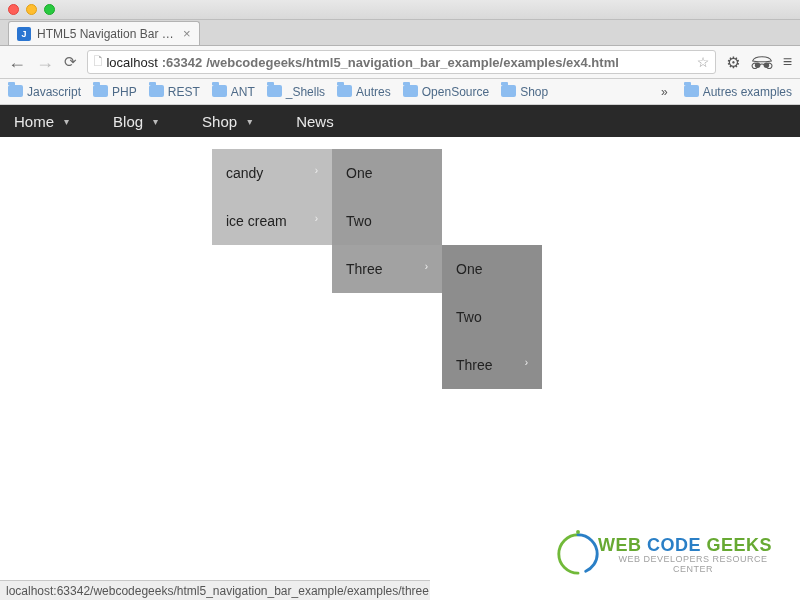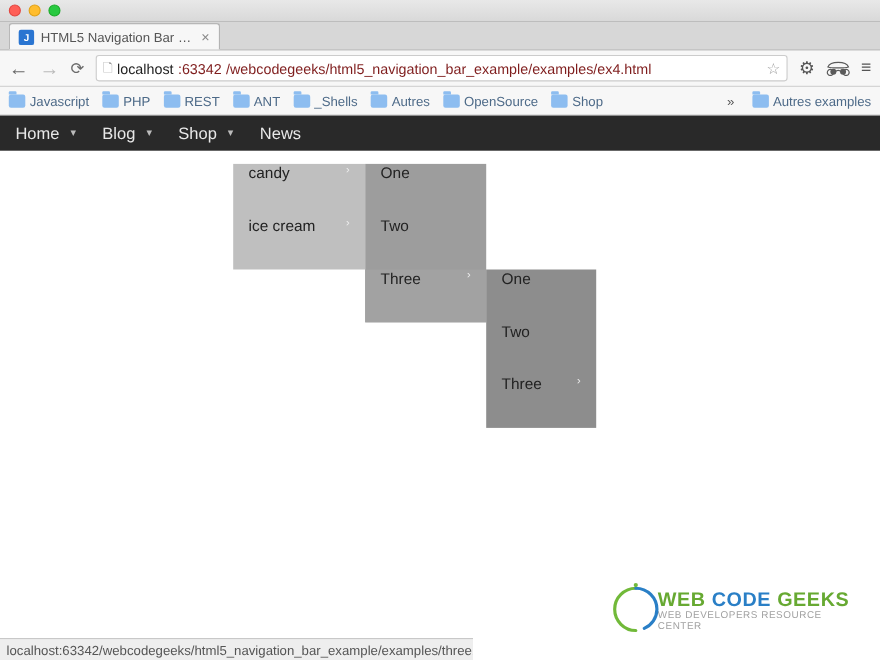--- a/index.html
+++ b/index.html
@@ -18,49 +18,49 @@
   .tab .favicon{width:14px;height:14px;display:inline-flex;align-items:center;justify-content:center;font-size:9px;font-weight:bold;color:#fff;background:#2a75d1;border-radius:2px;}
   .tab .tabtitle{white-space:nowrap;overflow:hidden;text-overflow:ellipsis;max-width:140px;}
   .tab .tabclose{font-size:13px;color:#888;}
   .toolbar{height:33px;background:#f7f7f7;border-bottom:1px solid #ccc;display:flex;align-items:center;padding:0 8px;gap:10px;}
   .navbtn{color:#6b6b6b;font-size:18px;line-height:1;}
   .navbtn.disabled{color:#bbb;}
   .reload{color:#6b6b6b;font-size:15px;}
   .omnibox{flex:1;height:24px;background:#fff;border:1px solid #ccc;border-radius:3px;display:flex;align-items:center;padding:0 6px;font-size:13px;color:#333;gap:4px;}
   .omnibox .pageicon{font-size:11px;color:#999;}
   .omnibox .host{color:#222;text-align:right;}
-  .omnibox .path{color:#7f1d1d;}
+  .omnibox .path{color:#737373;font-weight:bold;}
   .star{margin-left:auto;color:#999;font-size:14px;}
   .toolicon{color:#555;font-size:16px;}
   .incog svg{width:22px;height:14px;display:block;fill:#5a5a5a;}
   .bookbar{height:26px;background:#f7f7f7;border-bottom:1px solid #d0d0d0;display:flex;align-items:center;padding:0 8px;gap:12px;font-size:12px;color:#4d6a88;}
-  .bk{display:flex;align-items:center;gap:4px;}
+  .bk{display:flex;gap:4px;}
   .bk .folder{width:15px;height:12px;background:#8dbdf0;border-radius:2px;position:relative;}
   .bk .folder:before{content:"";position:absolute;top:-3px;left:0;width:7px;height:3px;background:#8dbdf0;border-radius:1px 1px 0 0;}
   .bookbar .overflow{margin-left:auto;color:#555;}
 
   
   .viewport{position:relative;width:800px;height:calc(600px - 20px - 26px - 33px - 26px - 20px);background:#fff;}
-  nav.main{background:#292929;height:32px;display:flex;align-items:center;padding:0 14px;gap:24px;color:#eee;font-size:15px;}
+  nav.main{background:#292929;height:32px;display:flex;align-items:center;padding:0 14px;gap:44px;color:#eee;font-size:15px;}
   .menuitem{display:flex;align-items:center;gap:10px;cursor:pointer;color:#e8e8e8;}
   .menuitem .mchev{font-size:10px;color:#bbb;}
   
   .dd{position:absolute;top:44px;font-size:14px;color:#222;}
   .dd1{left:212px;width:120px;background:#bfbfbf;}
   .dd2{left:332px;width:110px;background:#9d9d9d;}
   .dd3{left:442px;width:100px;background:#8d8d8d;}
-  .dd .row{height:48px;display:flex;align-items:flex-start;padding:0 14px;justify-content:space-between;}
+  .dd .row{height:48px;display:flex;align-items:flex-start;padding:16px 14px;justify-content:space-between;}
   .dd .rchev{font-size:10px;color:#eee;}
   .dd2 .row:last-child{background:#a2a2a2;}
 
   
   .watermark{position:absolute;right:12px;bottom:6px;width:190px;opacity:.95;pointer-events:none;}
   .wm-main{font-family:Arial,sans-serif;font-weight:700;font-size:18px;letter-spacing:.5px;}
   .wm-web{color:#5fa528;} .wm-code{color:#1f79c4;} .wm-geeks{color:#5fa528;}
-  .wm-sub{font-size:9px;color:#9c9c9c;letter-spacing:.5px;margin-top:-2px;}
+  .wm-sub{font-size:9px;color:#9c9c9c;letter-spacing:.5px;margin-top:-2px;text-align:center;}
   .wm-swirl{position:absolute;left:-44px;top:-6px;width:48px;height:48px;}
   .wm-swirl svg{width:100%;height:100%;}
 
   
   .statusbar{position:absolute;left:0;bottom:0;height:20px;background:#eeeeee;border-top:1px solid #c8c8c8;font-size:12px;color:#555;padding:0 6px;display:flex;align-items:center;max-width:430px;white-space:nowrap;overflow:hidden;text-overflow:ellipsis;}
 </style>
 </head>
 <body>
 
 <div class="chrome">

